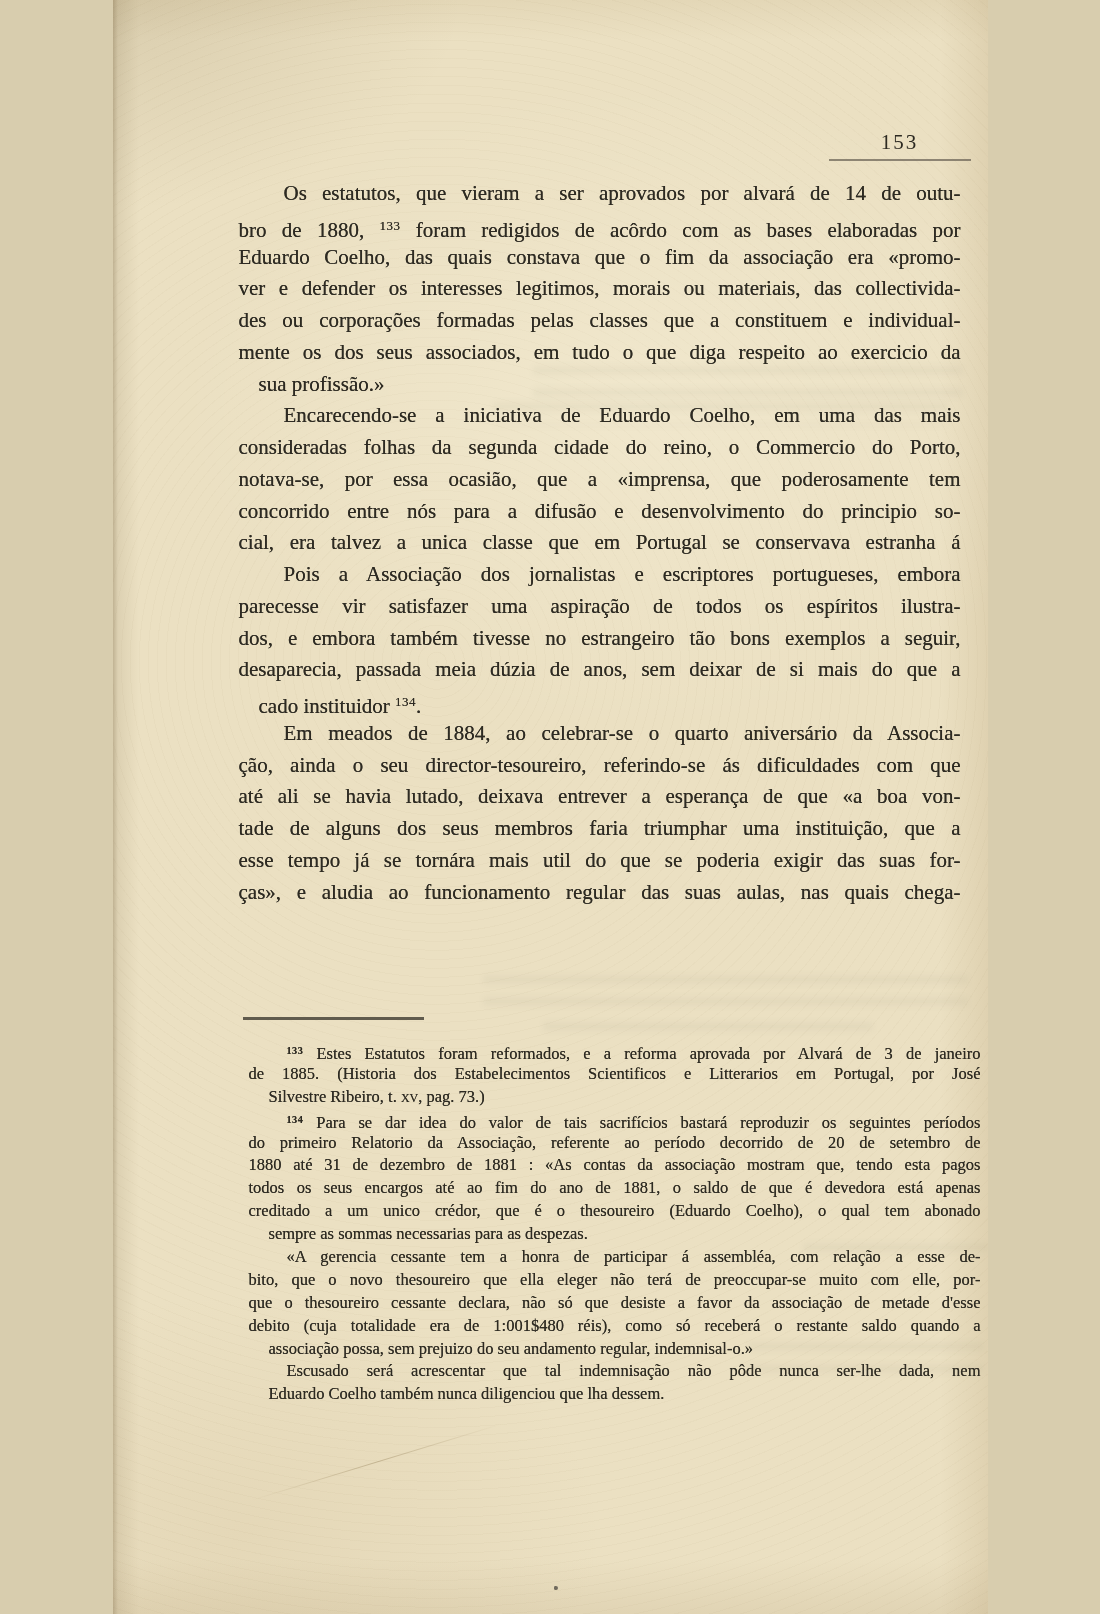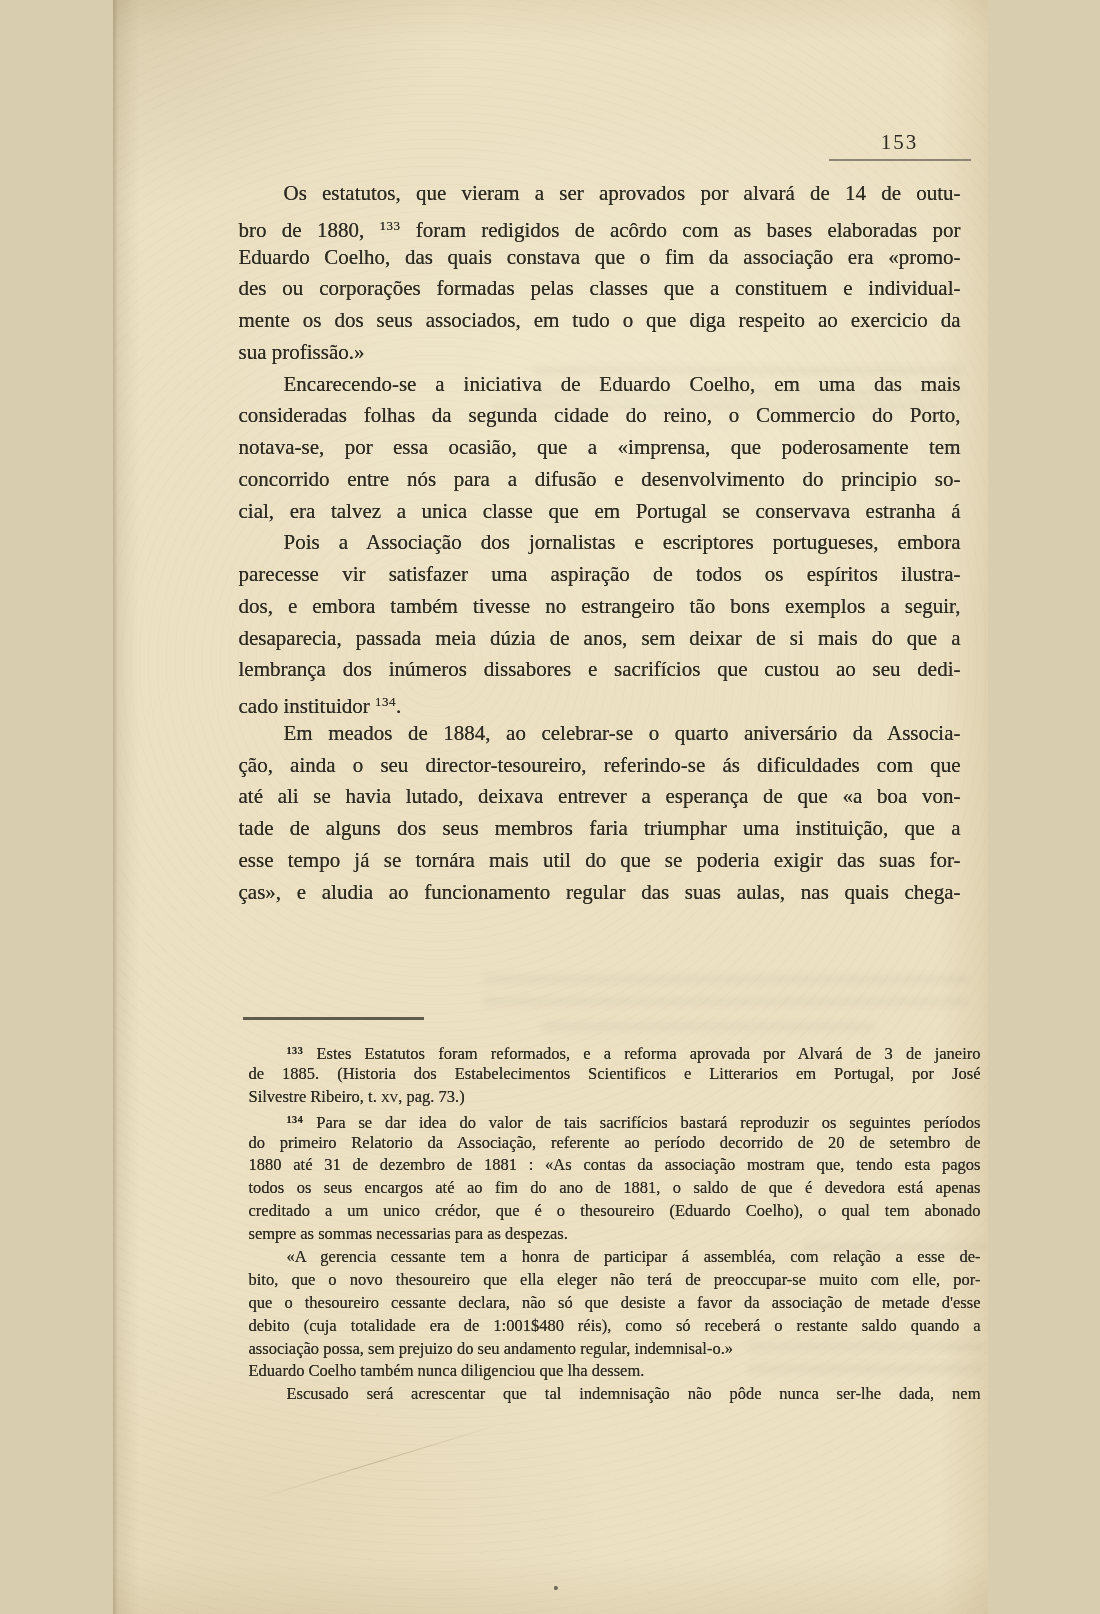--- a/index.html
+++ b/index.html
@@ -50,21 +50,21 @@
     font-size: 16.5px;
     text-shadow: 0 0 0.4px rgba(45,42,34,0.8);
   }
   .fns .line { height: 22.9px; line-height: 22.9px; }
   .line {
     text-align: justify;
     text-align-last: justify;
     white-space: normal;
     overflow: visible;
   }
-  .line.pend { text-align-last: left; }
+  .line.pend { text-align-last: left; margin-left: 20px; }
   .main .line.ind { text-indent: 45px; }
   .fns .line.ind { text-indent: 38px; }
   .it { }
   .sup { font-size: 0.62em; vertical-align: 0.5em; font-weight: bold; letter-spacing: 0.5px; }
   .main .sup { font-weight: normal; }
   .sc { font-variant: small-caps; }
   .fn-rule {
     position: absolute;
     left: 130px; top: 1017px; width: 181px; height: 2.5px;
     background: rgba(72,67,56,0.85);
@@ -97,33 +97,33 @@
 
   <div class="page-header">
     <div class="pn">153</div>
     <div class="pn-rule"></div>
   </div>
 
   <div class="main" id="main-text">
       <div class="line ind"><span>Os estatutos, que vieram a ser aprovados por alvará de 14 de outu-</span></div>
       <div class="line"><span>bro de 1880, </span><span class="sup">133</span><span> foram redigidos de acôrdo com as bases elaboradas por</span></div>
       <div class="line"><span>Eduardo Coelho, das quais constava que o fim da associação era </span><span class="it">«promo-</span></div>
+      <div class="line"><span class="it">ver e defender os interesses legitimos, morais ou materiais, das collectivida-</span></div>
       <div class="line"><span class="it">des ou corporações formadas pelas classes que a constituem e individual-</span></div>
       <div class="line"><span class="it">mente os dos seus associados, em tudo o que diga respeito ao exercicio da</span></div>
       <div class="line pend"><span class="it">sua profissão.»</span></div>
       <div class="line ind"><span>Encarecendo-se a iniciativa de Eduardo Coelho, em uma das mais</span></div>
       <div class="line"><span>consideradas folhas da segunda cidade do reino, o </span><span class="it">Commercio do Porto,</span></div>
       <div class="line"><span>notava-se, por essa ocasião, que a «imprensa, que poderosamente tem</span></div>
       <div class="line"><span>concorrido entre nós para a difusão e desenvolvimento do principio so-</span></div>
       <div class="line"><span>cial, era talvez a unica classe que em Portugal se conservava estranha á</span></div>
       <div class="line ind"><span>Pois a </span><span class="it">Associação dos jornalistas e escriptores portugueses</span><span>, embora</span></div>
       <div class="line"><span>parecesse vir satisfazer uma aspiração de todos os espíritos ilustra-</span></div>
       <div class="line"><span>dos, e embora também tivesse no estrangeiro tão bons exemplos a seguir,</span></div>
       <div class="line"><span>desaparecia, passada meia dúzia de anos, sem deixar de si mais do que a</span></div>
-      <div class="line"><span>lembrança dos inúmeros dissabores e sacrifícios que custou ao seu dedi-</span></div>
       <div class="line pend"><span>cado instituidor </span><span class="sup">134</span><span>.</span></div>
       <div class="line ind"><span>Em meados de 1884, ao celebrar-se o quarto aniversário da </span><span class="it">Associa-</span></div>
       <div class="line"><span class="it">ção,</span><span> ainda o seu director-tesoureiro, referindo-se ás dificuldades com que</span></div>
       <div class="line"><span>até ali se havia lutado, deixava entrever a esperança de que «a boa von-</span></div>
       <div class="line"><span>tade de alguns dos seus membros faria triumphar uma instituição, que a</span></div>
       <div class="line"><span>esse tempo já se tornára mais util do que se poderia exigir das suas for-</span></div>
       <div class="line"><span>ças», e aludia ao funcionamento regular das suas aulas, nas quais chega-</span></div>
     </div>
 
   <div class="fn-rule"></div>
@@ -136,22 +136,22 @@
       <div class="line"><span>do primeiro </span><span class="it">Relatorio</span><span> da Associação, referente ao período decorrido de 20 de setembro de</span></div>
       <div class="line"><span>1880 até 31 de dezembro de 1881 : «As contas da associação mostram que, tendo esta pagos</span></div>
       <div class="line"><span>todos os seus encargos até ao fim do ano de 1881, o saldo de que é devedora está apenas</span></div>
       <div class="line"><span>creditado a um unico crédor, que é o thesoureiro (Eduardo Coelho), o qual tem abonado</span></div>
       <div class="line pend"><span>sempre as sommas necessarias para as despezas.</span></div>
       <div class="line ind"><span>«A gerencia cessante tem a honra de participar á assembléa, com relação a esse de-</span></div>
       <div class="line"><span>bito, que o novo thesoureiro que ella eleger não terá de preoccupar-se muito com elle, por-</span></div>
       <div class="line"><span>que o thesoureiro cessante declara, não só que desiste a favor da associação de metade d'esse</span></div>
       <div class="line"><span>debito (cuja totalidade era de 1:001$480 réis), como só receberá o restante saldo quando a</span></div>
       <div class="line pend"><span>associação possa, sem prejuizo do seu andamento regular, indemnisal-o.»</span></div>
+      <div class="line ind"><span>Escusado será acrescentar que tal indemnisação não pôde nunca ser-lhe dada, nem</span></div>
       <div class="line pend"><span>Eduardo Coelho também nunca diligenciou que lha dessem.</span></div>
-      <div class="line ind"><span>Escusado será acrescentar que tal indemnisação não pôde nunca ser-lhe dada, nem</span></div>
     </div>
 
   <div class="ghost" style="left:420px; top:366px; width:430px; height:38px;"></div>
   <div class="ghost" style="left:380px; top:402px; width:455px; height:24px;"></div>
   <div class="ghost" style="left:370px; top:975px;  width:485px; height:42px;"></div>
   <div class="ghost" style="left:430px; top:1022px; width:330px; height:22px;"></div>
   <div class="ghost" style="left:690px; top:1243px; width:185px; height:20px;"></div>
   <div class="ghost" style="left:635px; top:1342px; width:235px; height:40px;"></div>
   <div class="crease"></div>
   <div class="speck s1"></div>

